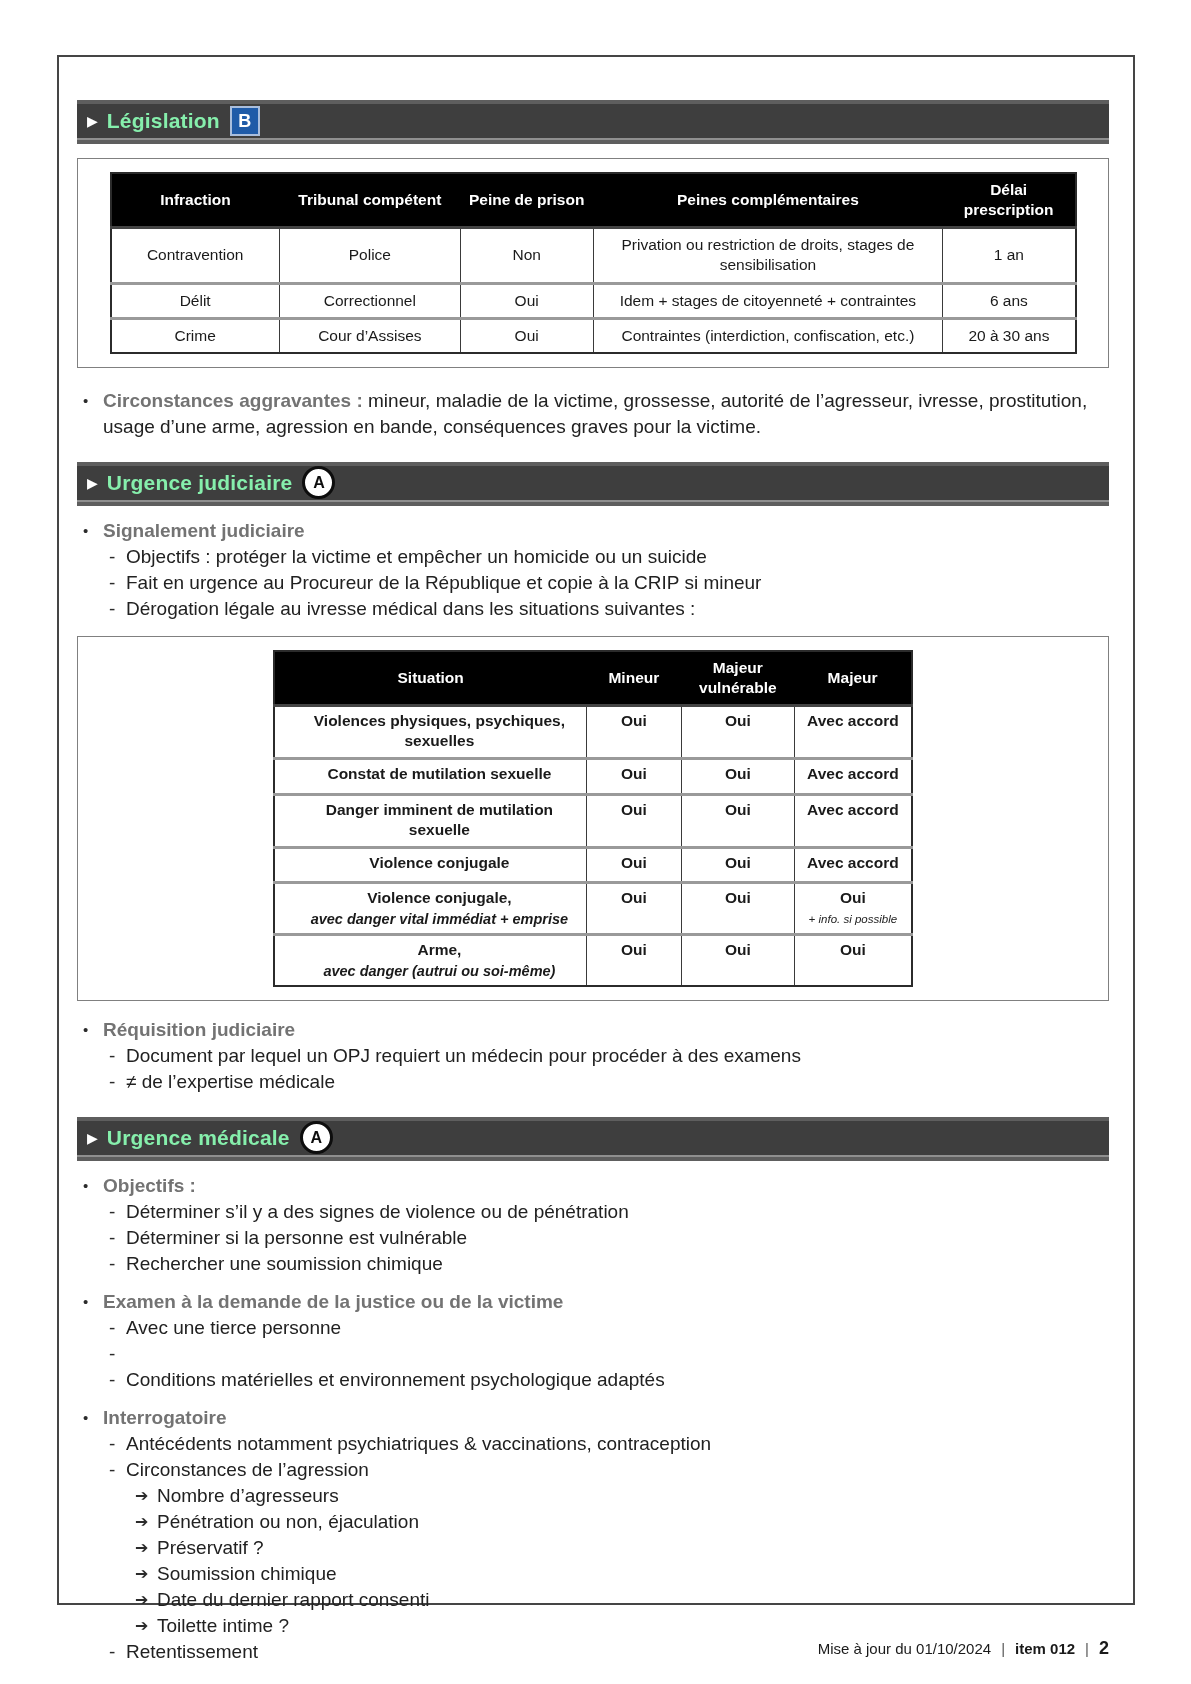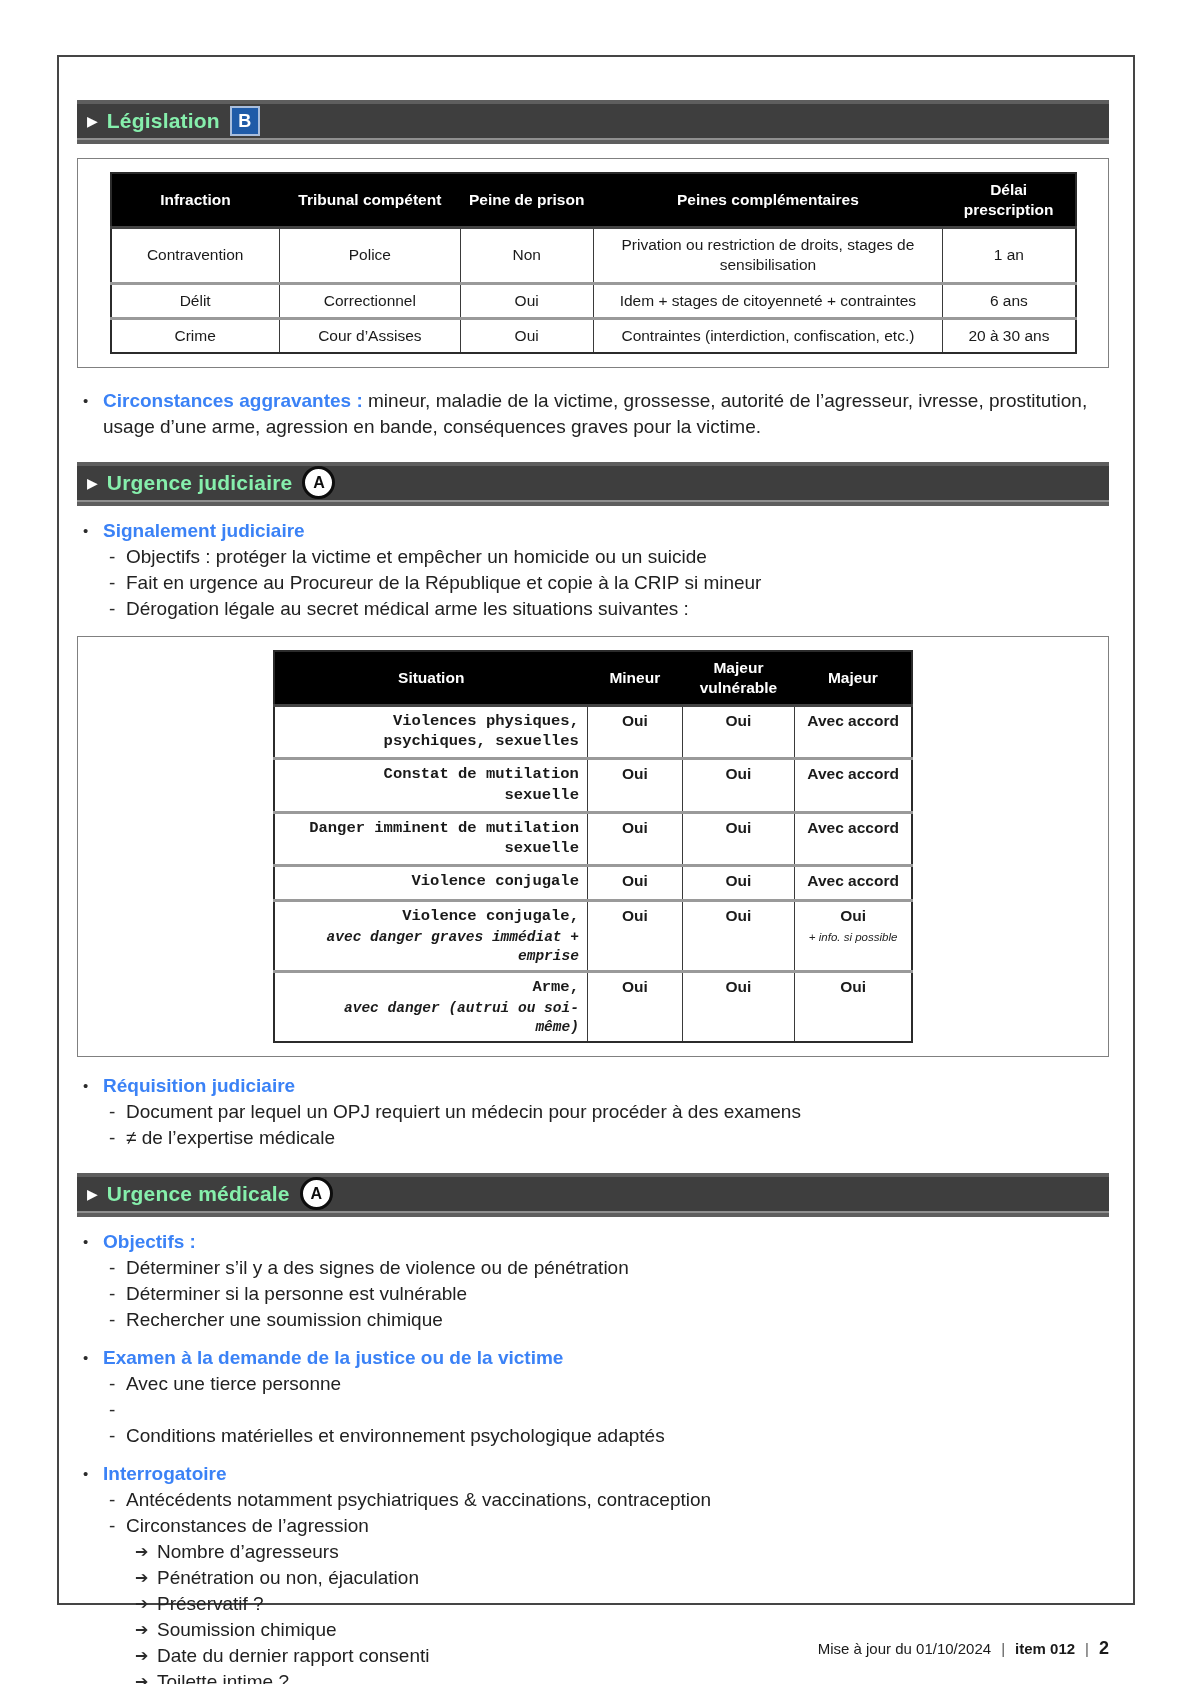--- a/index.html
+++ b/index.html
@@ -58,30 +58,30 @@
   
   .tbl-penal{width:967px;}
   .tbl-penal col.c1{width:140px}.tbl-penal col.c2{width:150px}
   .tbl-penal col.c3{width:110px}.tbl-penal col.c4{width:290px}
   .tbl-penal col.c5{width:110px}
   
   .tbl-sit{width:640px;}
   .tbl-sit col.c1{width:370px}.tbl-sit col.c2{width:105px}
   .tbl-sit col.c3{width:120px}.tbl-sit col.c4{width:133px}
   .tbl-sit td{font-weight:bold;vertical-align:top;padding:4px 8px;}
-  .tbl-sit td.sit{text-align:right;padding-left:26px;font-family:Liberation Mono, monospace;}
+  .tbl-sit td.sit{text-align:center;padding-left:26px;}
   .tbl-sit .sub{display:block;font-style:italic;font-weight:bold;font-size:14.5px;margin-top:2px;}
   .tbl-sit .note{display:block;font-style:italic;font-weight:normal;font-size:11.5px;margin-top:4px;color:#222;}
 
   
   .group{margin-top:14px;}
   .para{display:flex;margin-left:6px;}
   .marker{width:20px;flex:none;color:#2b2b2b;font-size:15px;line-height:26px;}
   .para-body{flex:1;font-size:19px;line-height:26px;}
-  .red-label{color:#3b82f6;font-weight:bold;}
+  .red-label{color:#737373;font-weight:bold;}
   .dash-item{display:flex;margin-left:32px;}
   .dash-marker{width:17px;flex:none;font-size:19px;line-height:26px;color:#2b2b2b;}
   .dash-text{font-size:19px;line-height:26px;color:#212121;}
   .arrow-item{display:flex;margin-left:58px;}
   .arrow-marker{width:22px;flex:none;font-size:16px;line-height:26px;color:#2b2b2b;}
 
   
   .footer{
     position:absolute;top:1638px;right:82px;
     font-size:15px;color:#1a1a1a;display:flex;align-items:baseline;
@@ -169,21 +169,21 @@
       <div class="dash-item">
         <span class="dash-marker">-</span>
         <span class="dash-text">Objectifs : protéger la victime et empêcher un homicide ou un suicide</span>
       </div>
       <div class="dash-item">
         <span class="dash-marker">-</span>
         <span class="dash-text">Fait en urgence au Procureur de la République et copie à la CRIP si mineur</span>
       </div>
       <div class="dash-item">
         <span class="dash-marker">-</span>
-        <span class="dash-text">Dérogation légale au secret médical arme les situations suivantes :</span>
+        <span class="dash-text">Dérogation légale au ivresse médical dans les situations suivantes :</span>
       </div>
     </div>
 
     <div class="table-frame">
       <table class="tbl tbl-sit">
         <colgroup>
             <col class="c1">
             <col class="c2">
             <col class="c3">
             <col class="c4">
@@ -215,21 +215,21 @@
             <td>Oui</td>
             <td><span>Avec accord</span><span class="note"></span></td>
           </tr>
           <tr>
             <td class="sit"><span>Violence conjugale</span><span class="sub"></span></td>
             <td>Oui</td>
             <td>Oui</td>
             <td><span>Avec accord</span><span class="note"></span></td>
           </tr>
           <tr>
-            <td class="sit"><span>Violence conjugale,</span><span class="sub">avec danger graves immédiat + emprise</span></td>
+            <td class="sit"><span>Violence conjugale,</span><span class="sub">avec danger vital immédiat + emprise</span></td>
             <td>Oui</td>
             <td>Oui</td>
             <td><span>Oui</span><span class="note">+ info. si possible</span></td>
           </tr>
           <tr>
             <td class="sit"><span>Arme,</span><span class="sub">avec danger (autrui ou soi-même)</span></td>
             <td>Oui</td>
             <td>Oui</td>
             <td><span>Oui</span><span class="note"></span></td>
           </tr>

